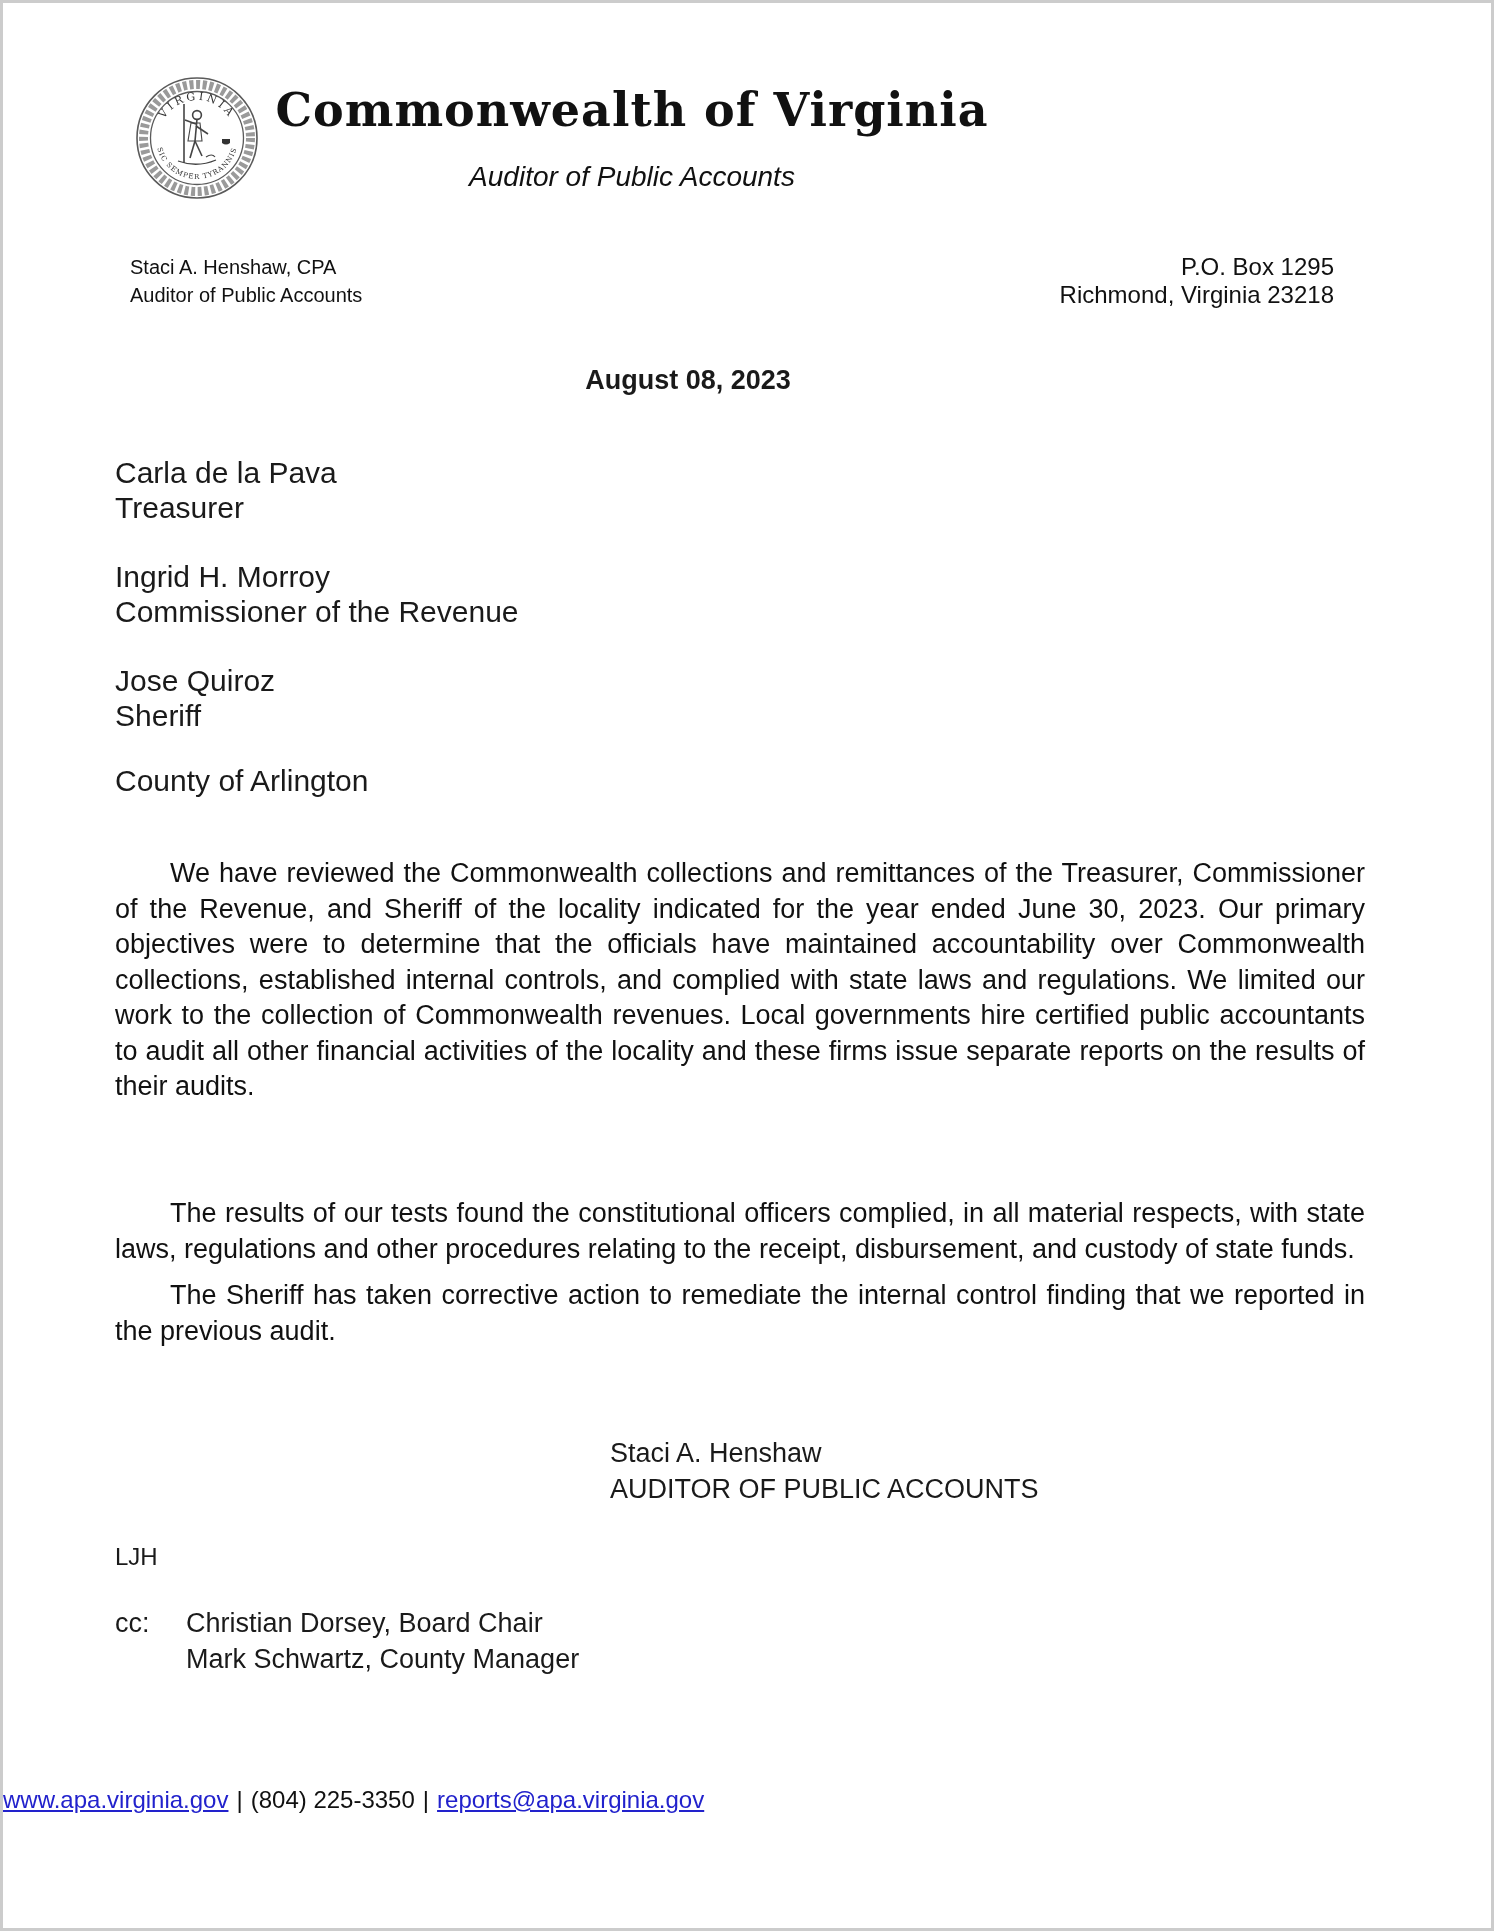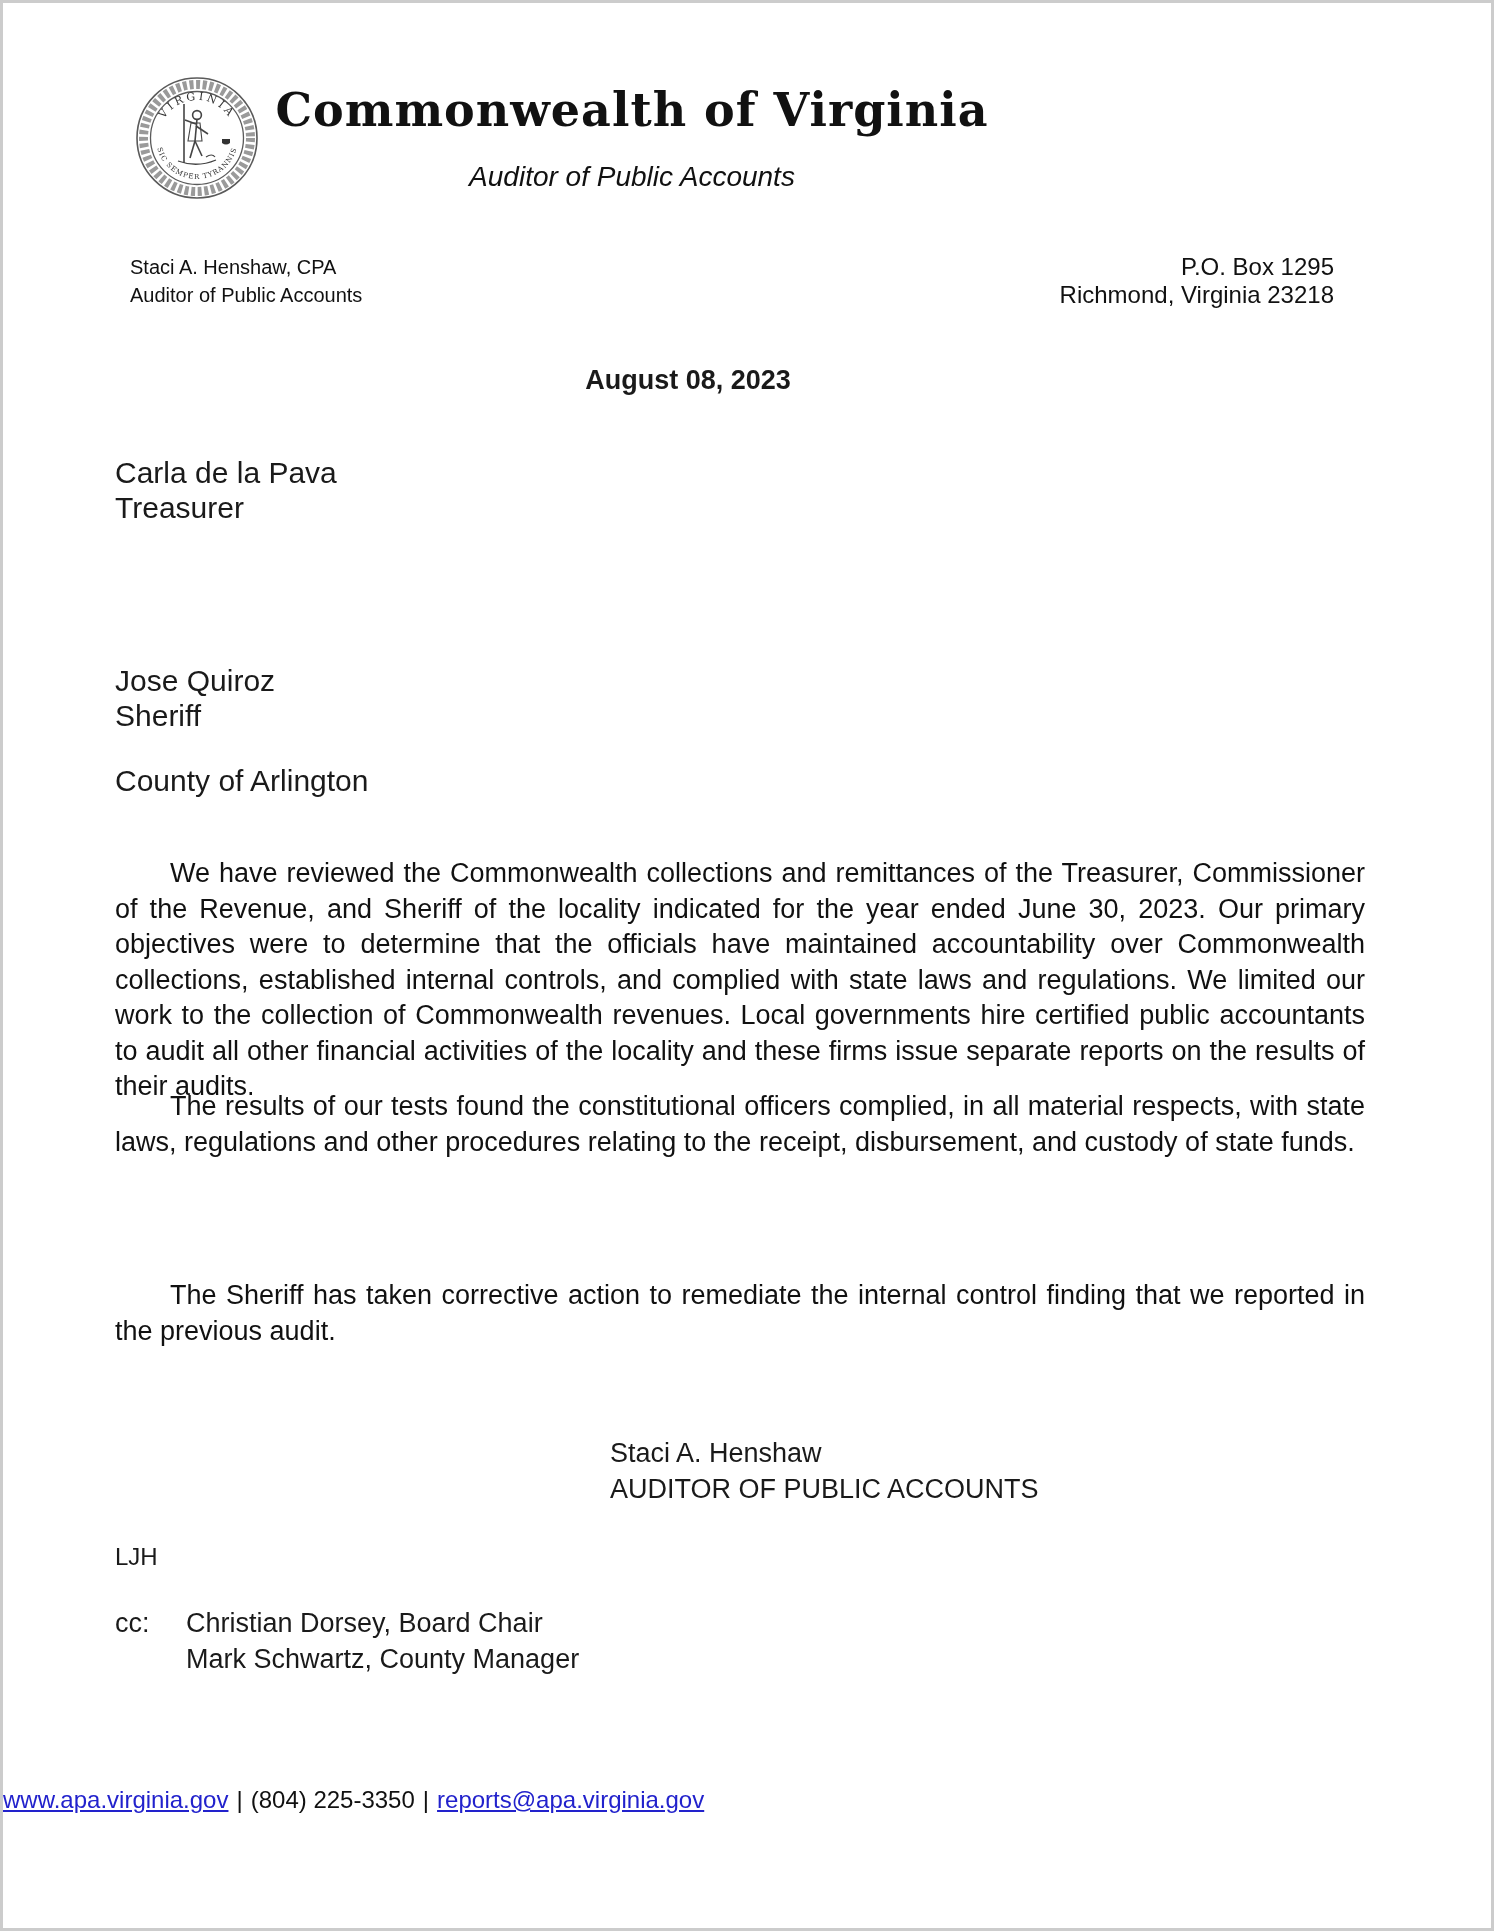--- a/index.html
+++ b/index.html
@@ -77,21 +77,21 @@
     position: absolute;
     left: 112px;
     width: 1250px;
     font-size: 27px;
     line-height: 35.5px;
     text-align: justify;
     text-indent: 55px;
     color: #111;
   }
   .p1 { top: 853px; }
-  .p2 { top: 1086px; }
+  .p2 { top: 1193px; }
   .p3 { top: 1275px; }
   .signature-block {
     position: absolute;
     left: 607px;
     top: 1432px;
     font-size: 27px;
     line-height: 36px;
   }
   .initials {
     position: absolute;
@@ -174,20 +174,24 @@
     <div>P.O. Box 1295</div>
     <div>Richmond, Virginia 23218</div>
   </div>
 
   <div class="date-line">August 08, 2023</div>
 
   <div class="addr-group r1">
     <div>Carla de la Pava</div>
     <div>Treasurer</div>
   </div>
+  <div class="addr-group r2">
+    <div>Ingrid H. Morroy</div>
+    <div>Commissioner of the Revenue</div>
+  </div>
   <div class="addr-group r3">
     <div>Jose Quiroz</div>
     <div>Sheriff</div>
   </div>
   <div class="addr-group locality">County of Arlington</div>
 
   <p class="body-para p1">We have reviewed the Commonwealth collections and remittances of the Treasurer, Commissioner of the Revenue, and Sheriff of the locality indicated for the year ended June 30, 2023. Our primary objectives were to determine that the officials have maintained accountability over Commonwealth collections, established internal controls, and complied with state laws and regulations. We limited our work to the collection of Commonwealth revenues. Local governments hire certified public accountants to audit all other financial activities of the locality and these firms issue separate reports on the results of their audits.</p>
   <p class="body-para p2">The results of our tests found the constitutional officers complied, in all material respects, with state laws, regulations and other procedures relating to the receipt, disbursement, and custody of state funds.</p>
   <p class="body-para p3">The Sheriff has taken corrective action to remediate the internal control finding that we reported in the previous audit.</p>
 

